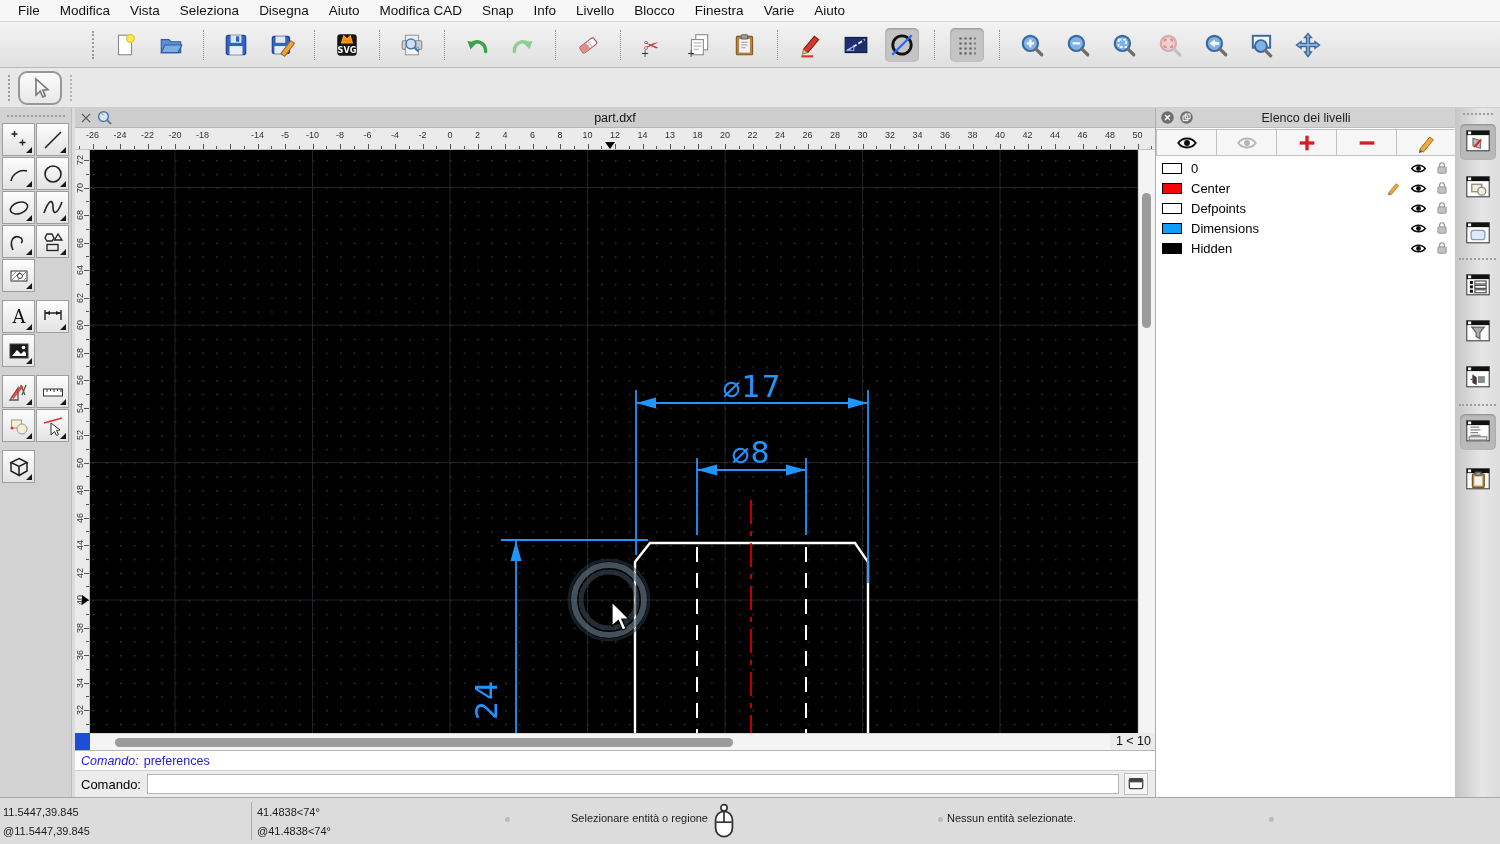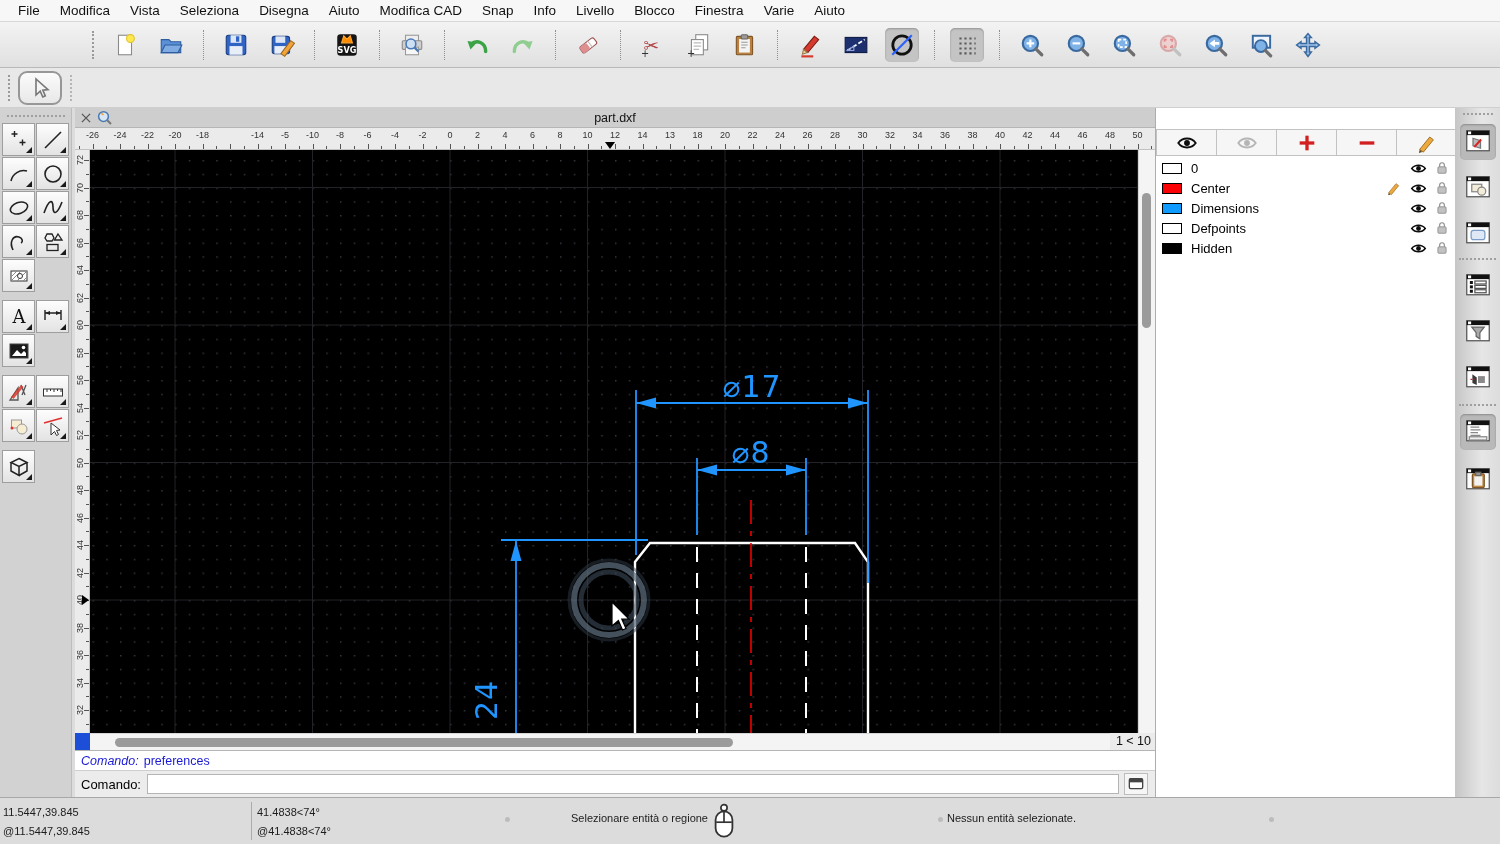--- a/index.html
+++ b/index.html
@@ -756,20 +756,36 @@
       <button class="cmdwinbtn" id="cmdwinbtn">
           <svg width="18" height="16" viewBox="0 0 24 24">
             <rect x="2" y="4" width="20" height="15" rx="2" fill="#fff" stroke="#444" stroke-width="2"></rect>
             <rect x="2" y="4" width="20" height="5.5" fill="#444"></rect>
           </svg>
         </button>
     </div>
   </div>
 
   <div class="layerpanel">
+    <div class="lheader">
+      <button class="hbtn" id="lclose">
+          <svg width="15" height="15" viewBox="0 0 24 24">
+            <circle cx="12" cy="12" r="10" fill="#6e6e6e"></circle>
+            <path d="M8 8 L16 16 M16 8 L8 16" stroke="#fff" stroke-width="2.4"></path>
+          </svg>
+        </button>
+      <button class="hbtn" id="lfloat">
+          <svg width="15" height="15" viewBox="0 0 24 24">
+            <circle cx="12" cy="12" r="10" fill="#6e6e6e"></circle>
+            <rect x="6.5" y="9.5" width="7.5" height="7.5" fill="none" stroke="#fff" stroke-width="1.6"></rect>
+            <rect x="10" y="6.5" width="7.5" height="7.5" fill="none" stroke="#fff" stroke-width="1.6"></rect>
+          </svg>
+        </button>
+      <span class="ltitle">Elenco dei livelli</span>
+    </div>
     <div class="ltoolbar" id="ltoolbar">
         <button class="lbtn">
           <svg width="22" height="22" viewBox="0 0 24 24">
             <path d="M2.5 12 C7 5.5 17 5.5 21.5 12 C17 18.5 7 18.5 2.5 12 Z" fill="none" stroke="#0d0d0d" stroke-width="2"></path>
             <circle cx="12" cy="12" r="3.2" fill="#0d0d0d"></circle>
           </svg>
         </button>
         <button class="lbtn">
           <svg width="22" height="22" viewBox="0 0 24 24">
             <path d="M2.5 12 C7 5.5 17 5.5 21.5 12 C17 18.5 7 18.5 2.5 12 Z" fill="none" stroke="#b5b5b5" stroke-width="2"></path>
@@ -827,38 +843,38 @@
             </svg>
           </span>
           <span class="rowicon">
             <svg width="14" height="14" viewBox="0 0 24 24">
               <rect x="5" y="10" width="14" height="11" rx="1.5" fill="#c2c2c2" stroke="#8e8e8e" stroke-width="1.5"></rect>
               <path d="M8 10 V7 a4 4 0 0 1 8 0 V10" fill="none" stroke="#8e8e8e" stroke-width="2"></path>
             </svg>
           </span>
         </div>
         <div class="lrow">
-          <span class="swatch" style="background: rgb(15, 155, 255);"></span>
-          <span class="lname">Dimensions</span>
+          <span class="swatch" style="background: rgb(255, 255, 255);"></span>
+          <span class="lname">Defpoints</span>
           <span class="rowicon">
             <svg width="17" height="17" viewBox="0 0 24 24">
               <path d="M2.5 12 C7 6 17 6 21.5 12 C17 18 7 18 2.5 12 Z" fill="none" stroke="#0d0d0d" stroke-width="2.2"></path>
               <circle cx="12" cy="12" r="3.4" fill="#0d0d0d"></circle>
             </svg>
           </span>
           <span class="rowicon">
             <svg width="14" height="14" viewBox="0 0 24 24">
               <rect x="5" y="10" width="14" height="11" rx="1.5" fill="#c2c2c2" stroke="#8e8e8e" stroke-width="1.5"></rect>
               <path d="M8 10 V7 a4 4 0 0 1 8 0 V10" fill="none" stroke="#8e8e8e" stroke-width="2"></path>
             </svg>
           </span>
         </div>
         <div class="lrow">
-          <span class="swatch" style="background: rgb(255, 255, 255);"></span>
-          <span class="lname">Defpoints</span>
+          <span class="swatch" style="background: rgb(15, 155, 255);"></span>
+          <span class="lname">Dimensions</span>
           <span class="rowicon">
             <svg width="17" height="17" viewBox="0 0 24 24">
               <path d="M2.5 12 C7 6 17 6 21.5 12 C17 18 7 18 2.5 12 Z" fill="none" stroke="#0d0d0d" stroke-width="2.2"></path>
               <circle cx="12" cy="12" r="3.4" fill="#0d0d0d"></circle>
             </svg>
           </span>
           <span class="rowicon">
             <svg width="14" height="14" viewBox="0 0 24 24">
               <rect x="5" y="10" width="14" height="11" rx="1.5" fill="#c2c2c2" stroke="#8e8e8e" stroke-width="1.5"></rect>
               <path d="M8 10 V7 a4 4 0 0 1 8 0 V10" fill="none" stroke="#8e8e8e" stroke-width="2"></path>

